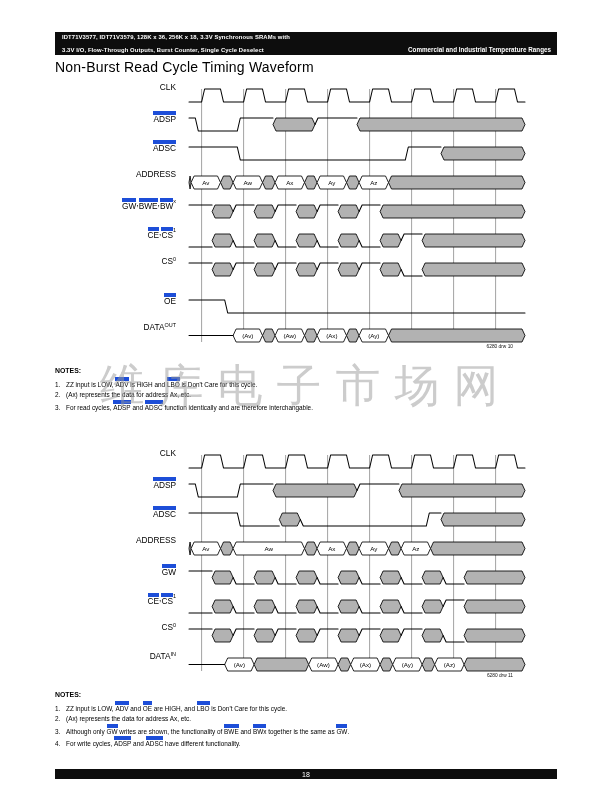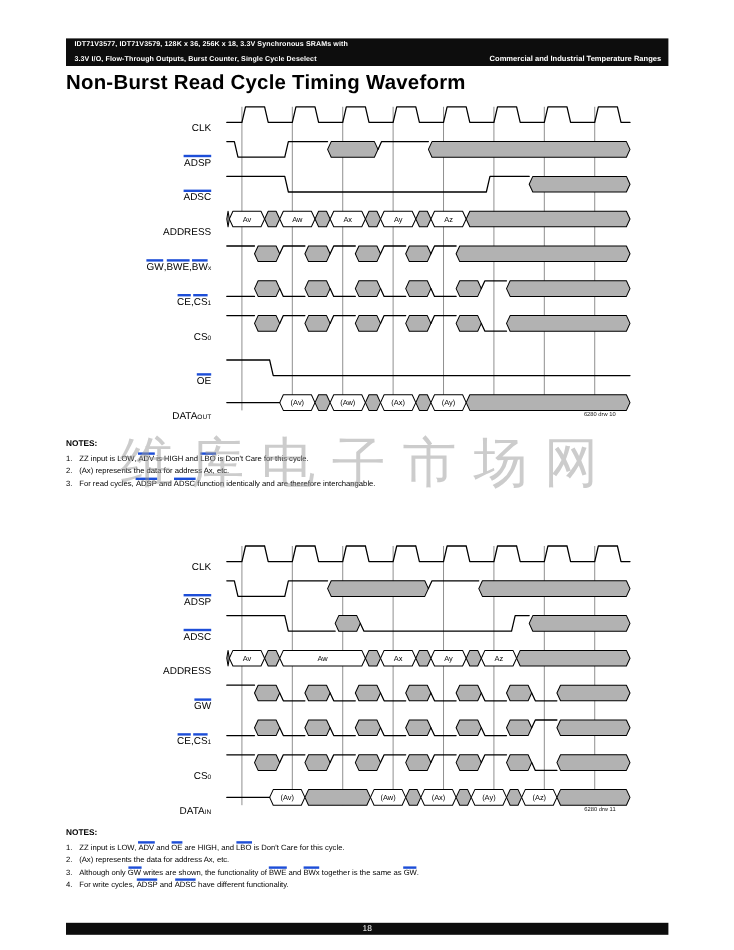--- a/index.html
+++ b/index.html
@@ -5,38 +5,38 @@
   * { margin:0; padding:0; box-sizing:border-box; }
   html,body { background:#e8e8e8; }
   body { font-family:"Liberation Sans", sans-serif; }
   .page { position:relative; width:612px; height:792px; background:#fff; margin:0 auto; overflow:hidden; }
 
   .hdr { position:absolute; left:55px; top:32px; width:502px; height:23px; background:#0d0d0d; color:#fff;
          display:flex; justify-content:space-between; padding:2px 6px 2px 7px; }
   .hdr-left { display:flex; flex-direction:column; justify-content:space-between; font-size:5.9px; font-weight:bold; letter-spacing:.1px; }
   .hdr-right { align-self:flex-end; font-size:6.3px; font-weight:bold; }
 
-  .sec-title { position:absolute; font-size:17px; font-weight:bold; color:#000; letter-spacing:.2px; }
+  .sec-title { position:absolute; font-size:14px; font-weight:normal; color:#000; letter-spacing:.2px; }
   #read-title { top:59px; left:55px; }
   #write-title { top:427px; left:57px; }
 
   .diagram { position:absolute; display:flex; }
   #read-diagram { top:82px; left:58px; }
   #write-diagram { top:448px; left:58px; }
   .label-col { width:127px; flex:none; display:flex; flex-direction:column; }
-  .sig-label { height:29px; display:flex; align-items:flex-end; justify-content:flex-end; padding-right:9px; font-size:8.3px; color:#000; }
+  .sig-label { height:29px; display:flex; align-items:flex-start; justify-content:flex-end; padding-right:9px; font-size:8.3px; color:#000; }
 
   .notes { position:absolute; font-size:6.4px; line-height:1.55; color:#000; }
   #read-notes { top:366px; left:55px; width:470px; }
   #write-notes { top:690px; left:55px; width:480px; }
   .notes-title { font-weight:bold; font-size:6.9px; }
   .note-line { display:flex; align-items:baseline; }
   .nnum { width:11px; flex:none; }
 
-  .ov { display:inline-block; border-top:2px solid #1d4ed8; line-height:1.12; }
+  .ov { display:inline-block; border-top:4px solid #1d4ed8; line-height:1.12; }
   .sb { font-size:.66em; vertical-align:-.3em; }
 
   .wm { position:absolute; left:50px; top:356px; width:512px; text-align:center; font-size:45px; letter-spacing:14px;
         color:#9a9a9a; opacity:.5; font-family:sans-serif; z-index:40; pointer-events:none; white-space:nowrap; }
 
   .ftr { position:absolute; left:55px; top:769px; width:502px; height:10px; background:#0d0d0d; color:#fff;
          display:flex; align-items:center; justify-content:center; font-size:7px; }
 
   .drw { position:absolute; right:16px; bottom:2px; font-size:4.8px; color:#111; }
 

